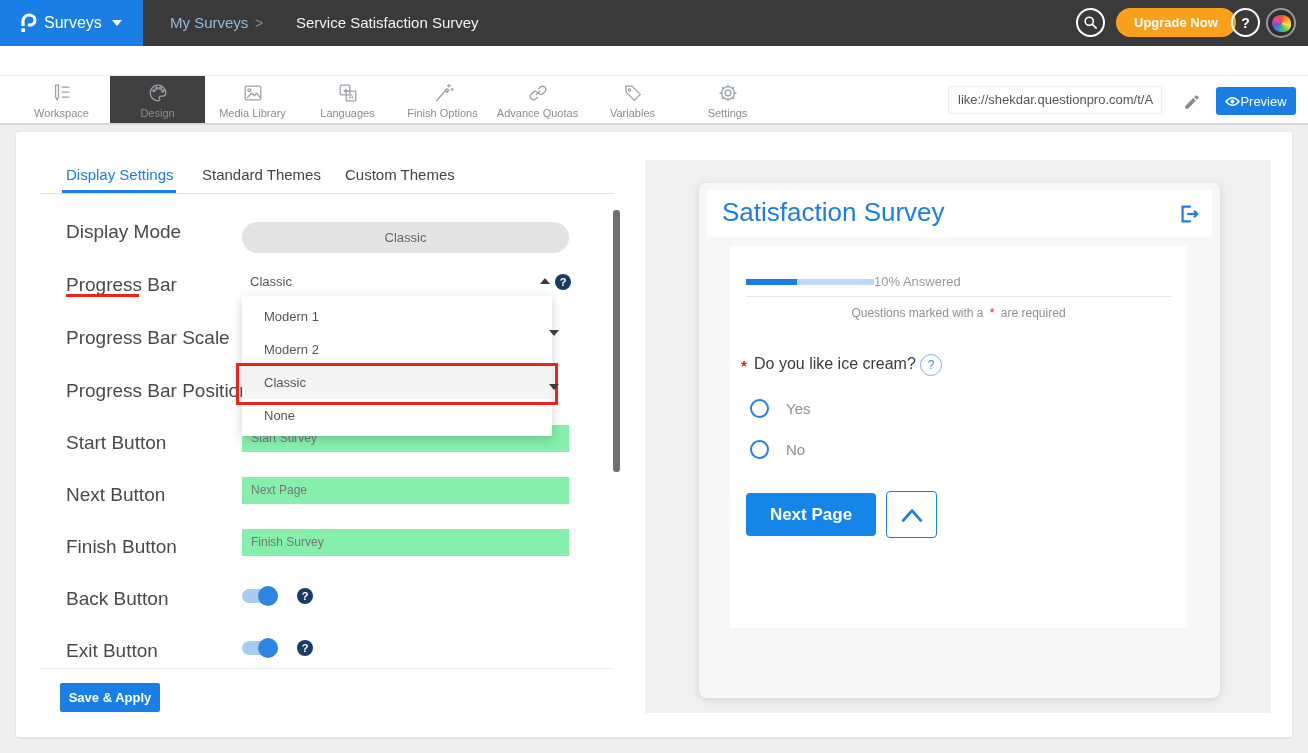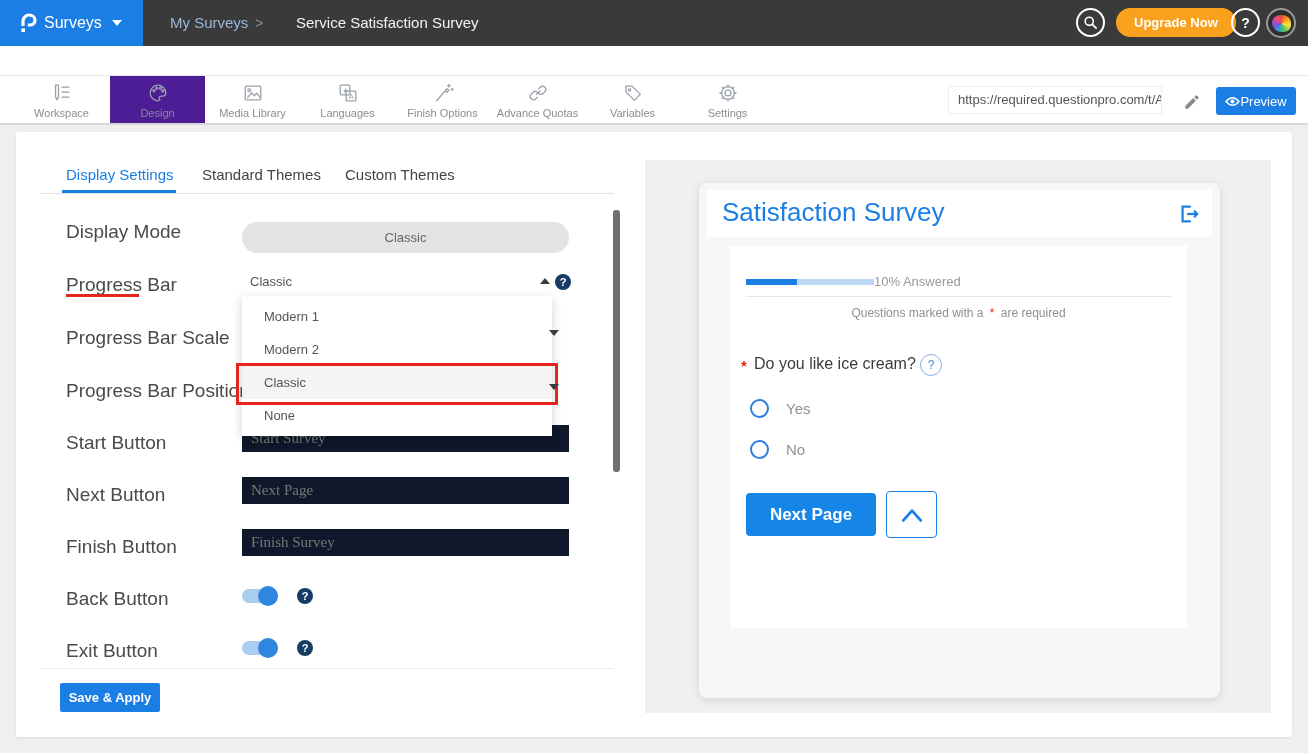--- a/index.html
+++ b/index.html
@@ -27,21 +27,21 @@
   
   .navrow{left:0;top:46px;width:1308px;height:30px;background:#fff;border-bottom:1px solid #e9e9e9}
   .navtab{font-size:14px;color:#1b6fd2;cursor:pointer}
   .navtab-underline{height:2px;background:#1b6fd2}
   .responses{font-size:13px;color:#1b7ee5;text-align:right}
 
   
   .toolbar{left:0;top:76px;width:1308px;height:47px;background:#fff}
   .toolbar-divider{left:0;top:123px;width:1308px;height:2px;background:#d8d8d8}
   .tool-item{top:76px;width:95px;height:47px;display:flex;flex-direction:column;align-items:center;justify-content:flex-start;padding-top:6px;cursor:pointer}
-  .tool-item.active{background:#4c1d95}
+  .tool-item.active{background:#404040}
   .tool-label{font-size:11px;color:#8b8b93;margin-top:3px;white-space:nowrap}
   .tool-ic{width:22px;height:22px}
   .tool-ic *{stroke:#9aa0ab;fill:none;stroke-width:1.4;stroke-linecap:round;stroke-linejoin:round}
   .tool-ic text{stroke:none;fill:#9aa0ab}
   .url-input{left:948px;top:86px;width:214px;height:28px;background:#fff;border:1px solid #ededed;font-size:13px;color:#555;line-height:26px;padding-left:9px;white-space:nowrap;overflow:hidden}
   .preview-btn{left:1216px;top:87px;width:80px;height:28px;background:#1b7ee5;border-radius:3px;color:#fff;font-size:13px;display:flex;align-items:center;justify-content:center;gap:0;cursor:pointer}
 
   
   .main-card{left:16px;top:132px;width:1276px;height:605px;background:#fff;border-radius:3px;box-shadow:0 1px 3px rgba(0,0,0,.08)}
 
@@ -51,21 +51,21 @@
   .spanel-tab-underline{height:3px;background:#1b7ee5}
   .spanel-divider{height:1px;background:#e2e2e2}
   .row-label{font-size:19px;color:#4a4a4a;white-space:nowrap}
   .seg{left:242px;top:222px;width:327px;height:31px;background:#e3e3e3;border-radius:16px;display:flex}
   .seg-opt{flex:1;display:flex;align-items:center;justify-content:center;font-size:13px;color:#666;cursor:pointer}
   .seg-opt.sel{background:#1b7ee5;color:#fff;font-weight:bold;border-radius:16px}
   .sel-value{font-size:13px;color:#555}
   .caret-up-dark{width:0;height:0;border-left:5px solid transparent;border-right:5px solid transparent;border-bottom:6px solid #3c3c3c}
   .caret-dn-dark{width:0;height:0;border-left:5px solid transparent;border-right:5px solid transparent;border-top:6px solid #3c3c3c}
   .help-filled{width:16px;height:16px;border-radius:50%;background:#173d66;color:#fff;font-size:11px;font-weight:bold;display:flex;align-items:center;justify-content:center;cursor:pointer}
-  .txt-input{width:327px;height:27px;background:#0f172a;border:none;font-family:Liberation Serif, serif;font-size:15px;color:#777;line-height:27px;padding-left:9px}
+  .txt-input{width:327px;height:27px;background:#86efac;border:none;font-family:Liberation Sans, sans-serif;font-size:12px;color:#777;line-height:27px;padding-left:9px}
   .toggle-track{width:36px;height:14px;border-radius:7px;background:#a9cdf0;cursor:pointer}
   .toggle-knob{width:20px;height:20px;border-radius:50%;background:#2e86e0}
   .save-btn{left:60px;top:683px;width:100px;height:29px;background:#1b7ee5;border-radius:2px;color:#fff;font-size:13px;font-weight:bold;display:flex;align-items:center;justify-content:center;cursor:pointer}
   .scroll-thumb{left:613px;top:210px;width:7px;height:262px;background:#707070;border-radius:3px;cursor:grab}
 
   
   .dd-menu{left:242px;top:296px;width:310px;background:#fff;box-shadow:0 3px 10px rgba(0,0,0,.18);padding:4px 0;z-index:5}
   .dd-item{height:33px;line-height:33px;padding-left:22px;font-size:13px;color:#555;cursor:pointer}
   .dd-item.hl{background:#f4f4f4}
   .annotation-box{left:236px;top:363px;width:322px;height:42px;border:3px solid #e8251d;z-index:6;pointer-events:none}
@@ -213,21 +213,21 @@
   <span class="tool-ic">
     <svg width="22" height="22" viewBox="0 0 24 24">
         <circle cx="12" cy="12" r="3.2"></circle>
         <circle cx="12" cy="12" r="7"></circle>
         <path d="M12 3.2 v2 M12 18.8 v2 M3.2 12 h2 M18.8 12 h2 M5.8 5.8 l1.5 1.5 M16.7 16.7 l1.5 1.5 M18.2 5.8 l-1.5 1.5 M7.3 16.7 l-1.5 1.5"></path>
       </svg>
   </span>
   <span class="tool-label">Settings</span>
 </div>
 
-<div class="abs url-input">https://required.questionpro.com/t/A</div>
+<div class="abs url-input">like://shekdar.questionpro.com/t/A</div>
 <span class="abs" style="left:1183px;top:93px">
   <svg width="18" height="18" viewBox="0 0 24 24">
       <path d="M3 17.4 L13.6 6.8 l3.6 3.6 L6.6 21 H3 Z M15 5.4 l1.9-1.9 c.5-.5 1.3-.5 1.8 0 l1.8 1.8 c.5.5.5 1.3 0 1.8 L18.6 9Z" fill="#8a8a8a"></path>
     </svg>
 </span>
 <div class="abs preview-btn">
   <span>
     <svg width="15" height="11" viewBox="0 0 16 11">
         <path d="M1 5.5 Q8 -2.5 15 5.5 Q8 13.5 1 5.5 Z" fill="none" stroke="#fff" stroke-width="1.4"></path>
         <circle cx="8" cy="5.5" r="2.1" fill="#fff"></circle>

